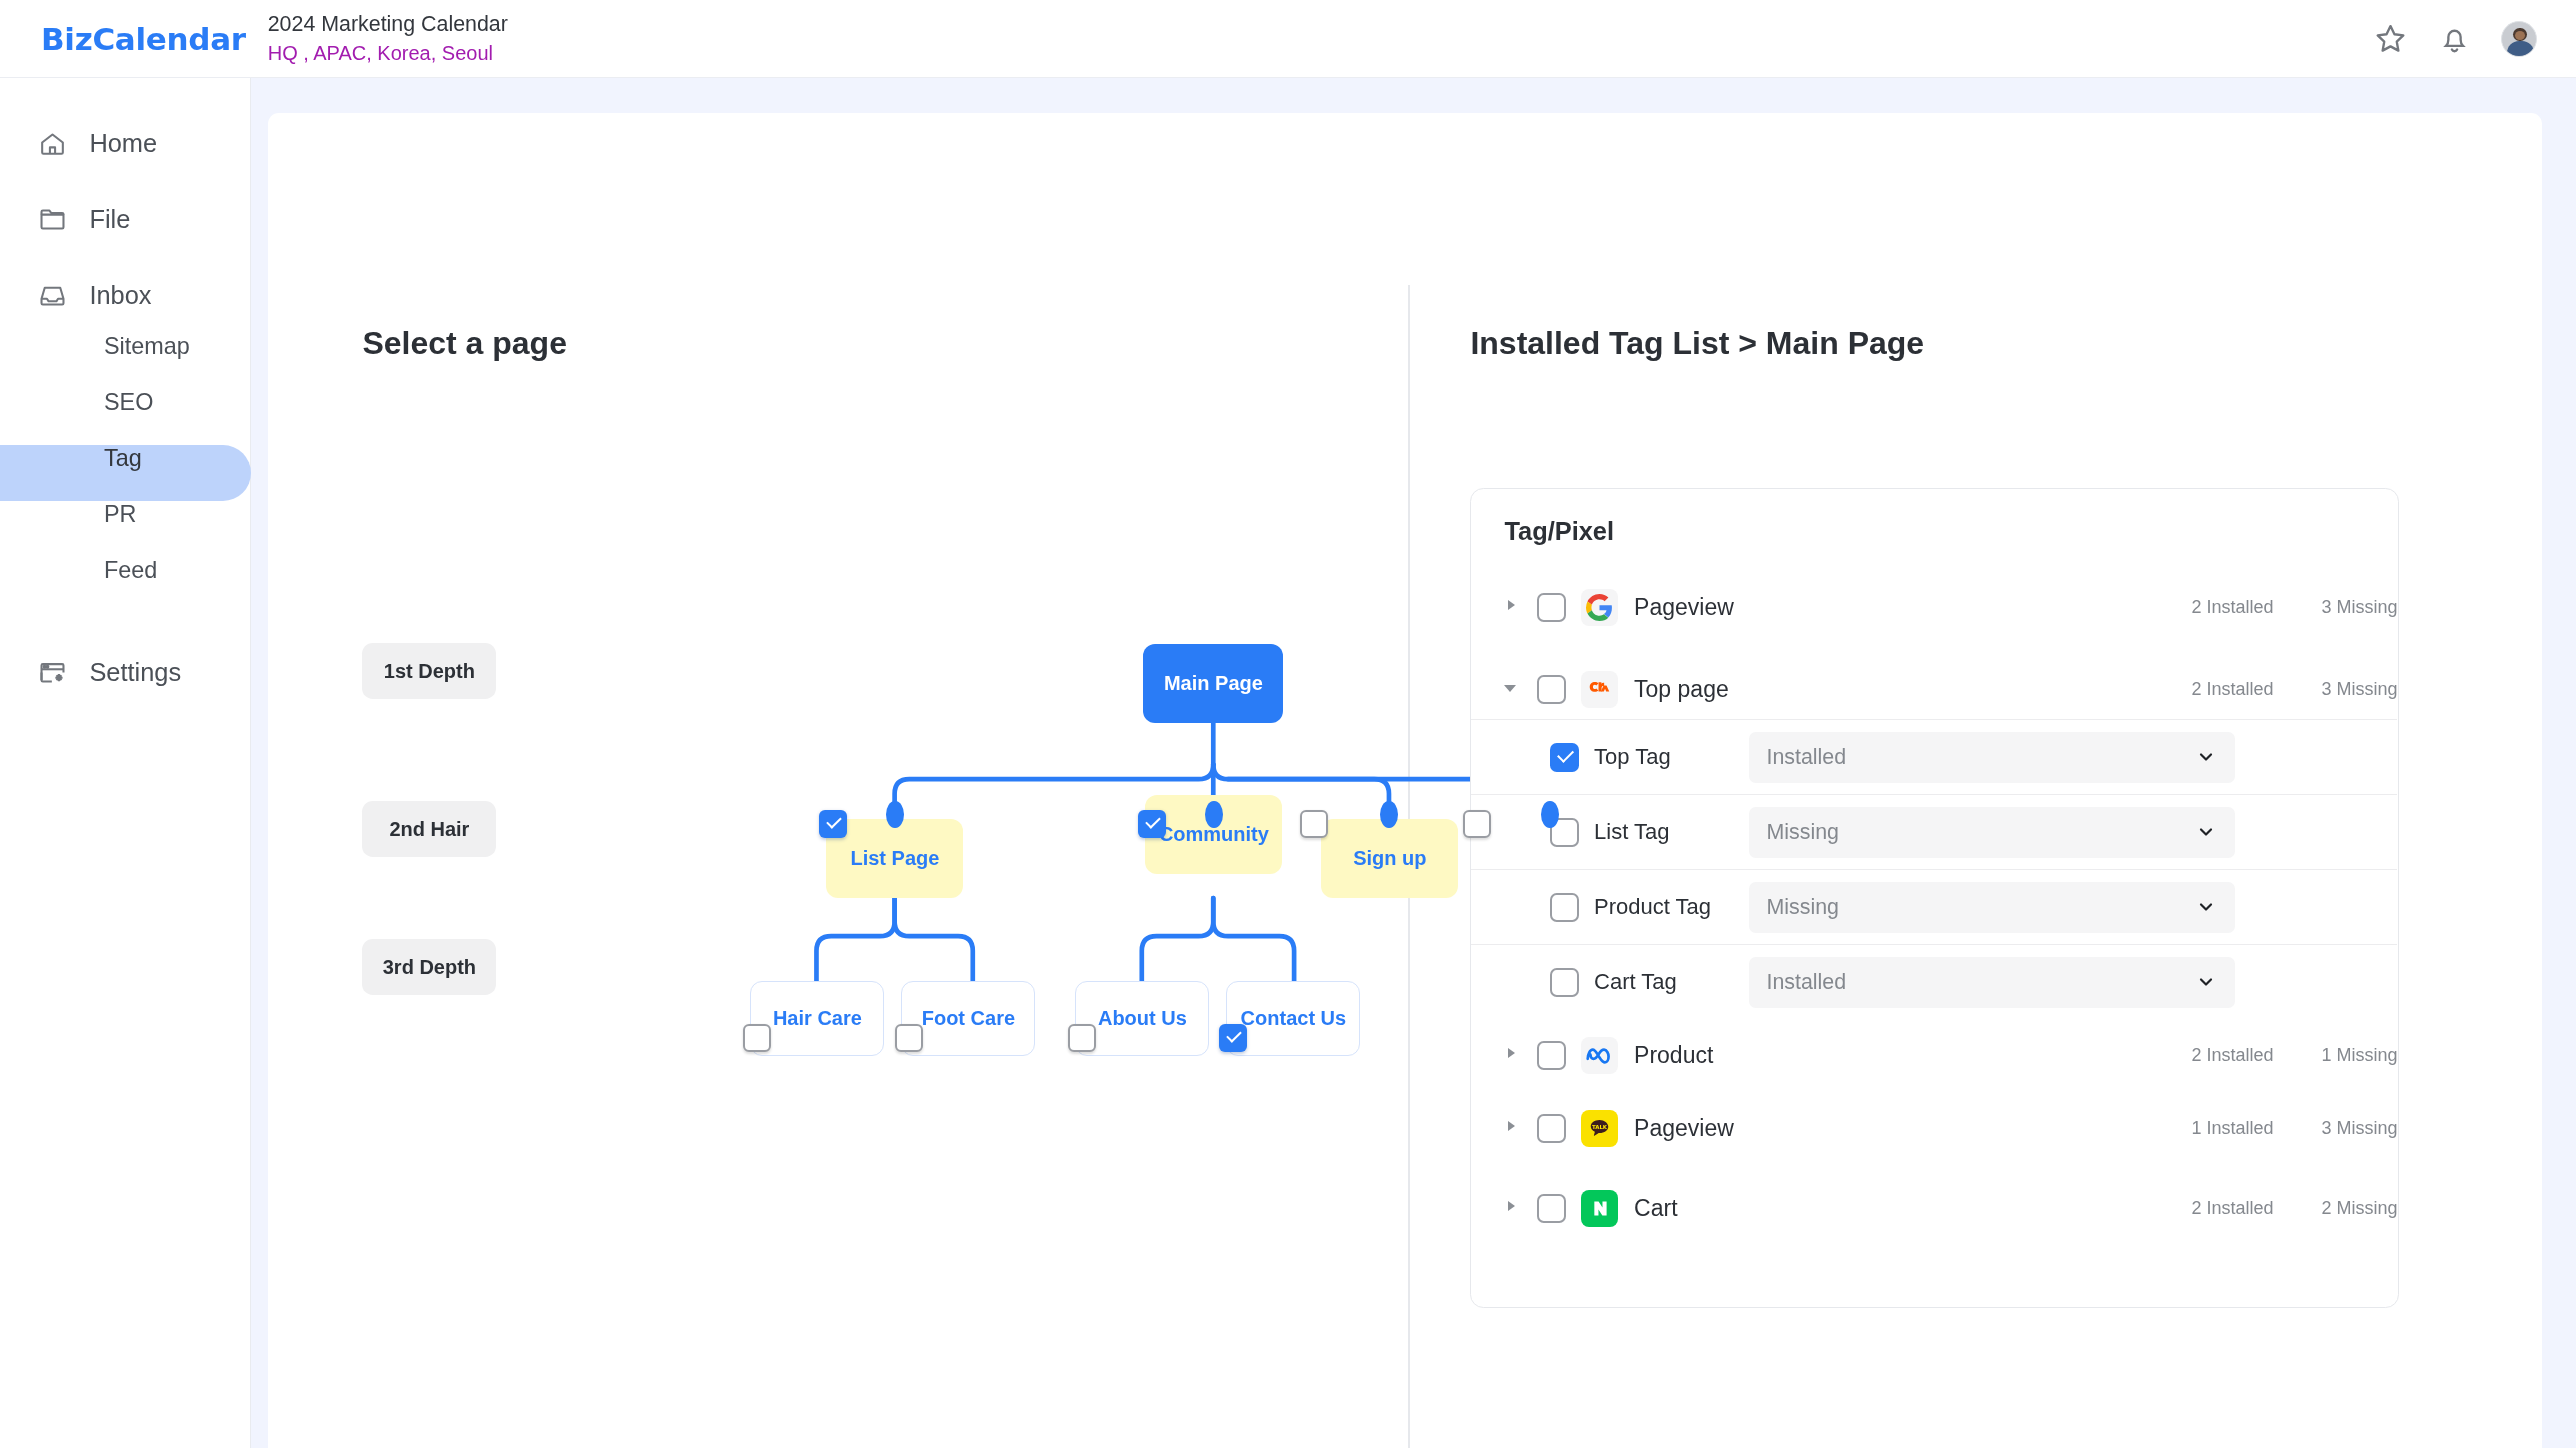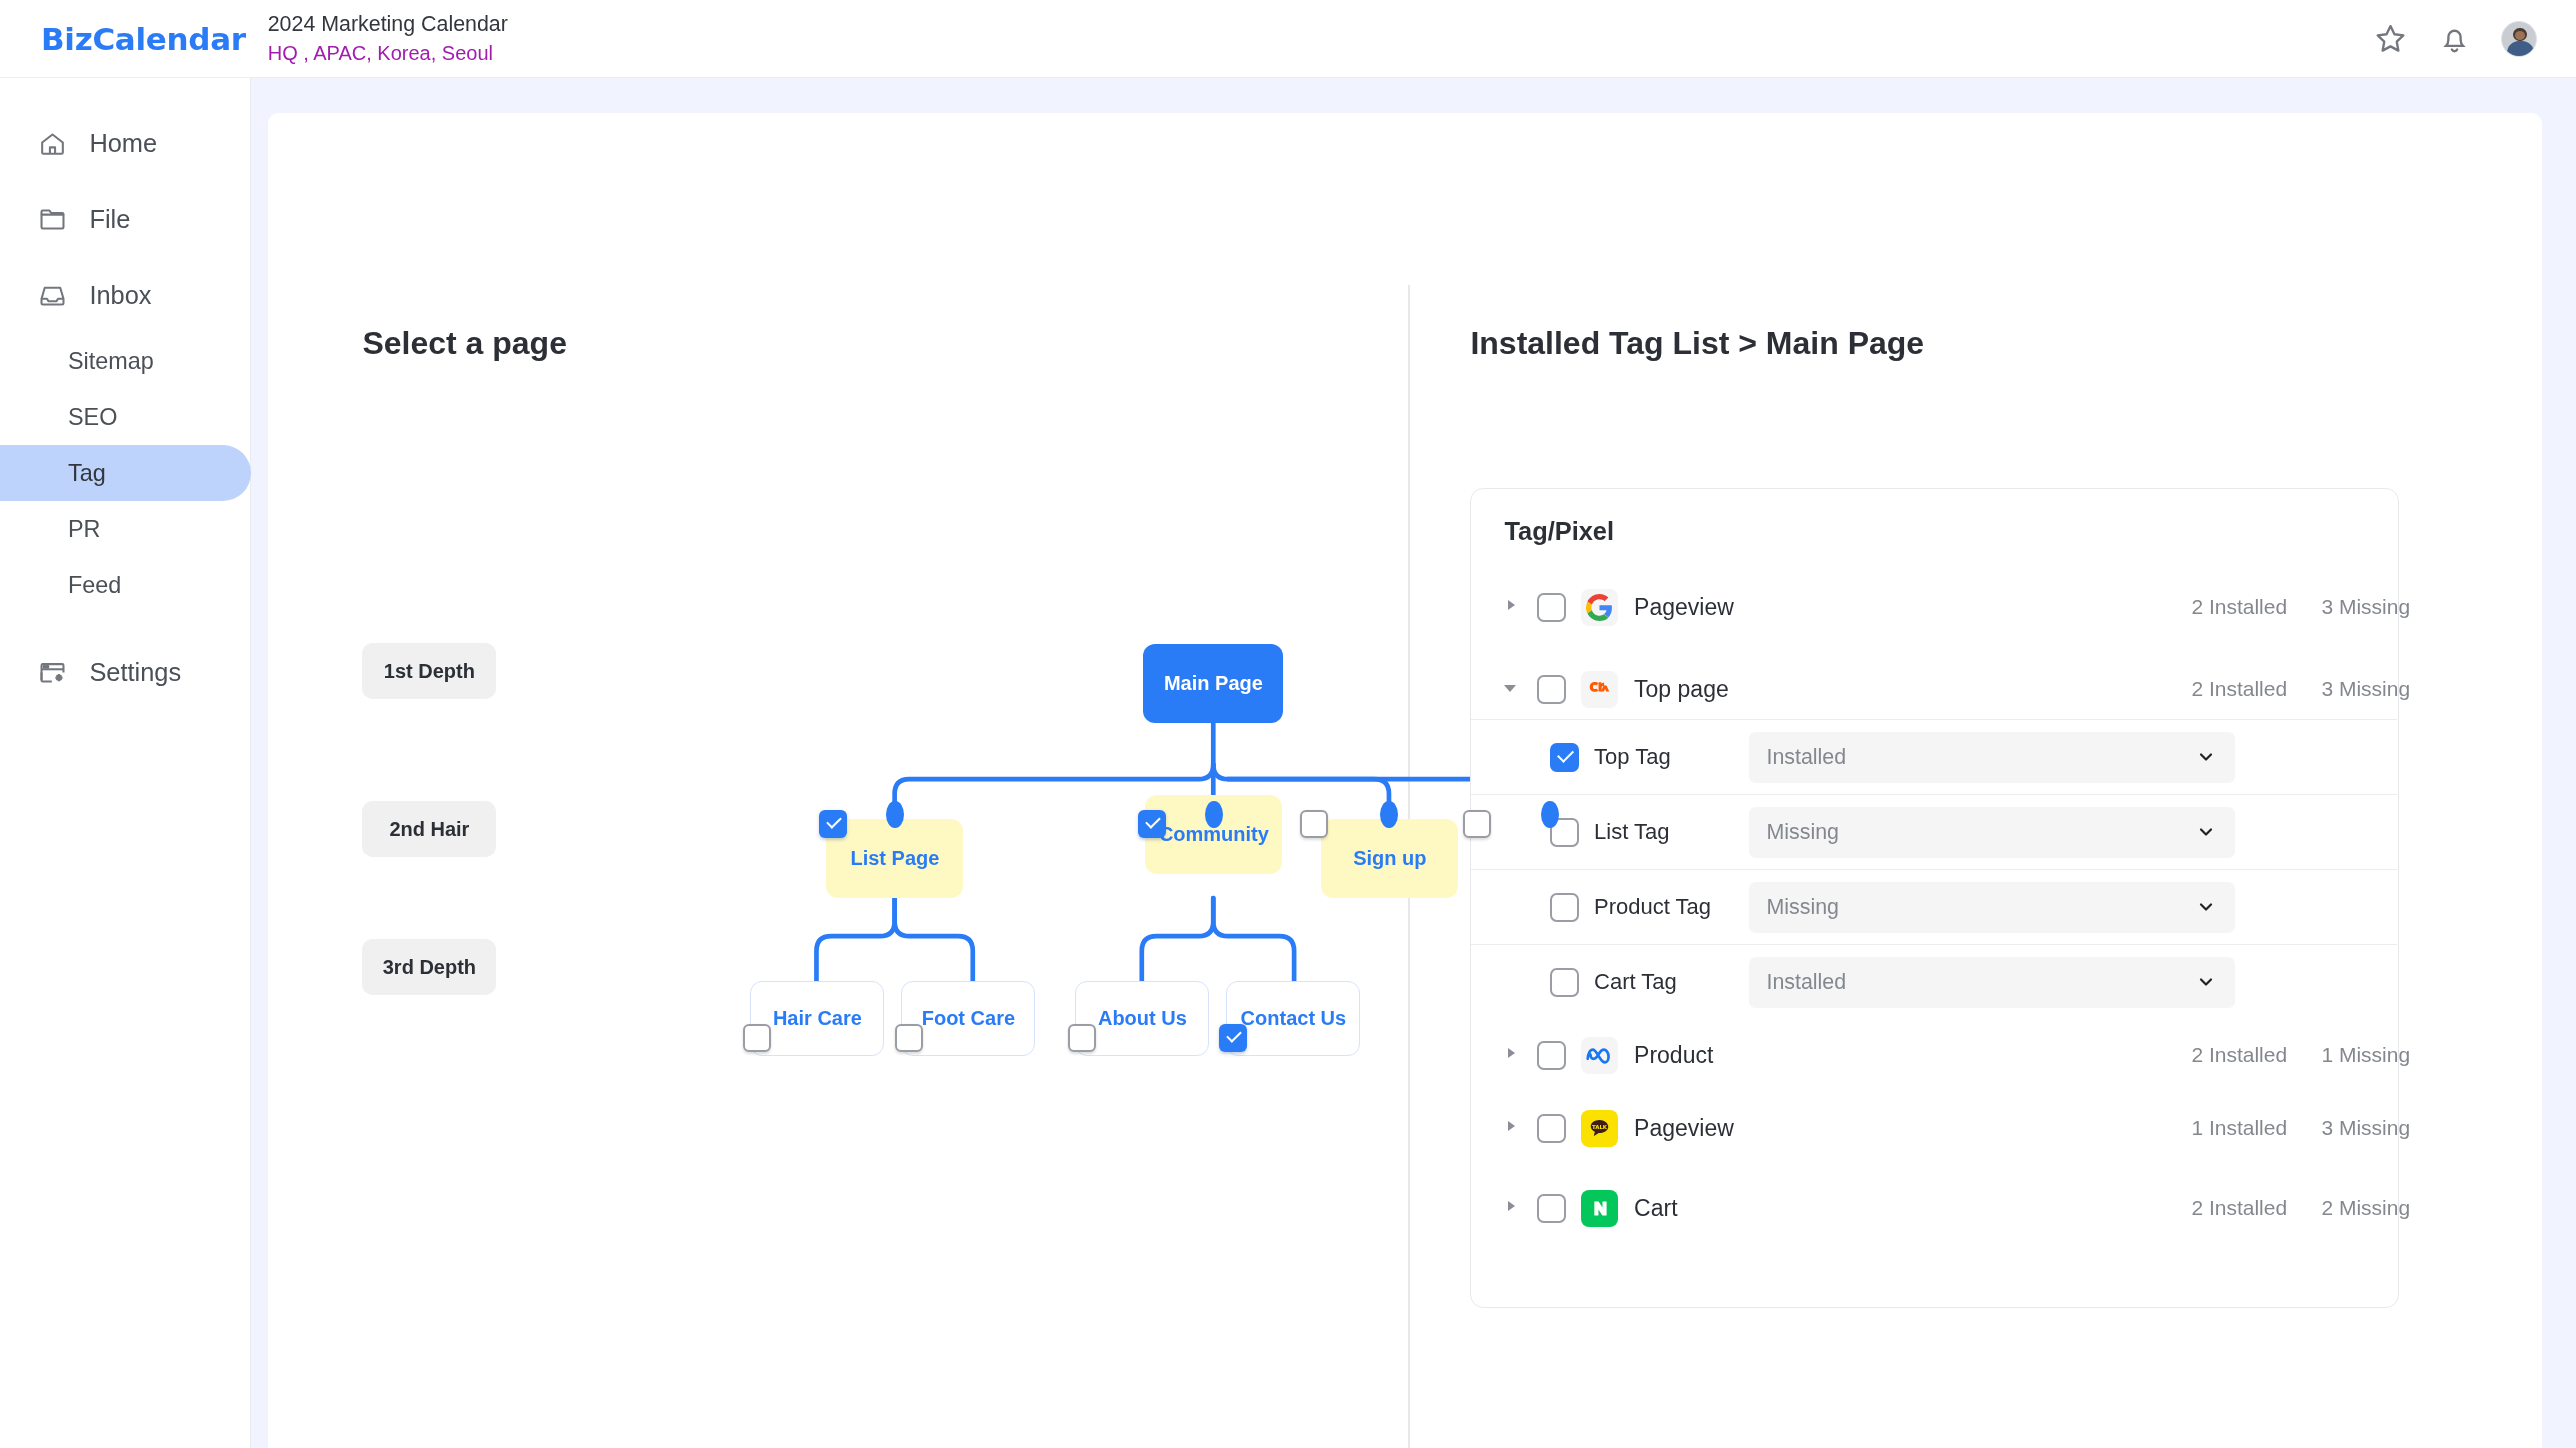--- a/index.html
+++ b/index.html
@@ -49,22 +49,22 @@
   }
   .nav-item {
     height: 76px; display: flex; align-items: center;
     padding-left: 37px; gap: 21.4px;
     font-size: 25.4px; color: #4b5057;
     cursor: pointer;
   }
   .nav-item .nicon { width: 31px; height: 31px; flex: none; }
   .nav-item .nicon svg { width: 31px; height: 31px; display:block; }
   .nav-sub {
-    height: 56px; display: flex; align-items: center;
-    padding-left: 68px; font-size: 23.4px; color: #4b5057;
+    height: 56px; display: flex; 
+    padding-left: 104px; font-size: 23.4px; color: #4b5057;
     cursor: pointer;
   }
   .nav-sub.active {
     background: #bdd3fb;
     border-radius: 0 40px 40px 0;
     width: 251px;
     font-weight: normal;
     color: #33373d;
   }
   .nav-gap { height: 21.4px; }
@@ -199,21 +199,21 @@
     width: 37px; height: 37px; border-radius: 8px; flex: none;
     margin-left: 14.7px; background: #f5f5f6;
     display: flex; align-items: center; justify-content: center;
     overflow: hidden;
   }
   .logo svg { display: block; }
   .tname {
     margin-left: 16px; font-size: 23px; color: #2c3036; white-space: nowrap;
   }
   .tstat {
-    position: absolute; font-size: 21px; color: #84888e; white-space: nowrap;
+    position: absolute; font-size: 18px; color: #84888e; white-space: nowrap;
   }
   .tstat.inst { left: 720px; }
   .tstat.miss { left: 850px; }
 
   
   .subrow {
     position: absolute; left: 0; width: 926px; height: 75px;
     display: flex; align-items: center;
     border-top: 1.3px solid #ececee;
   }

